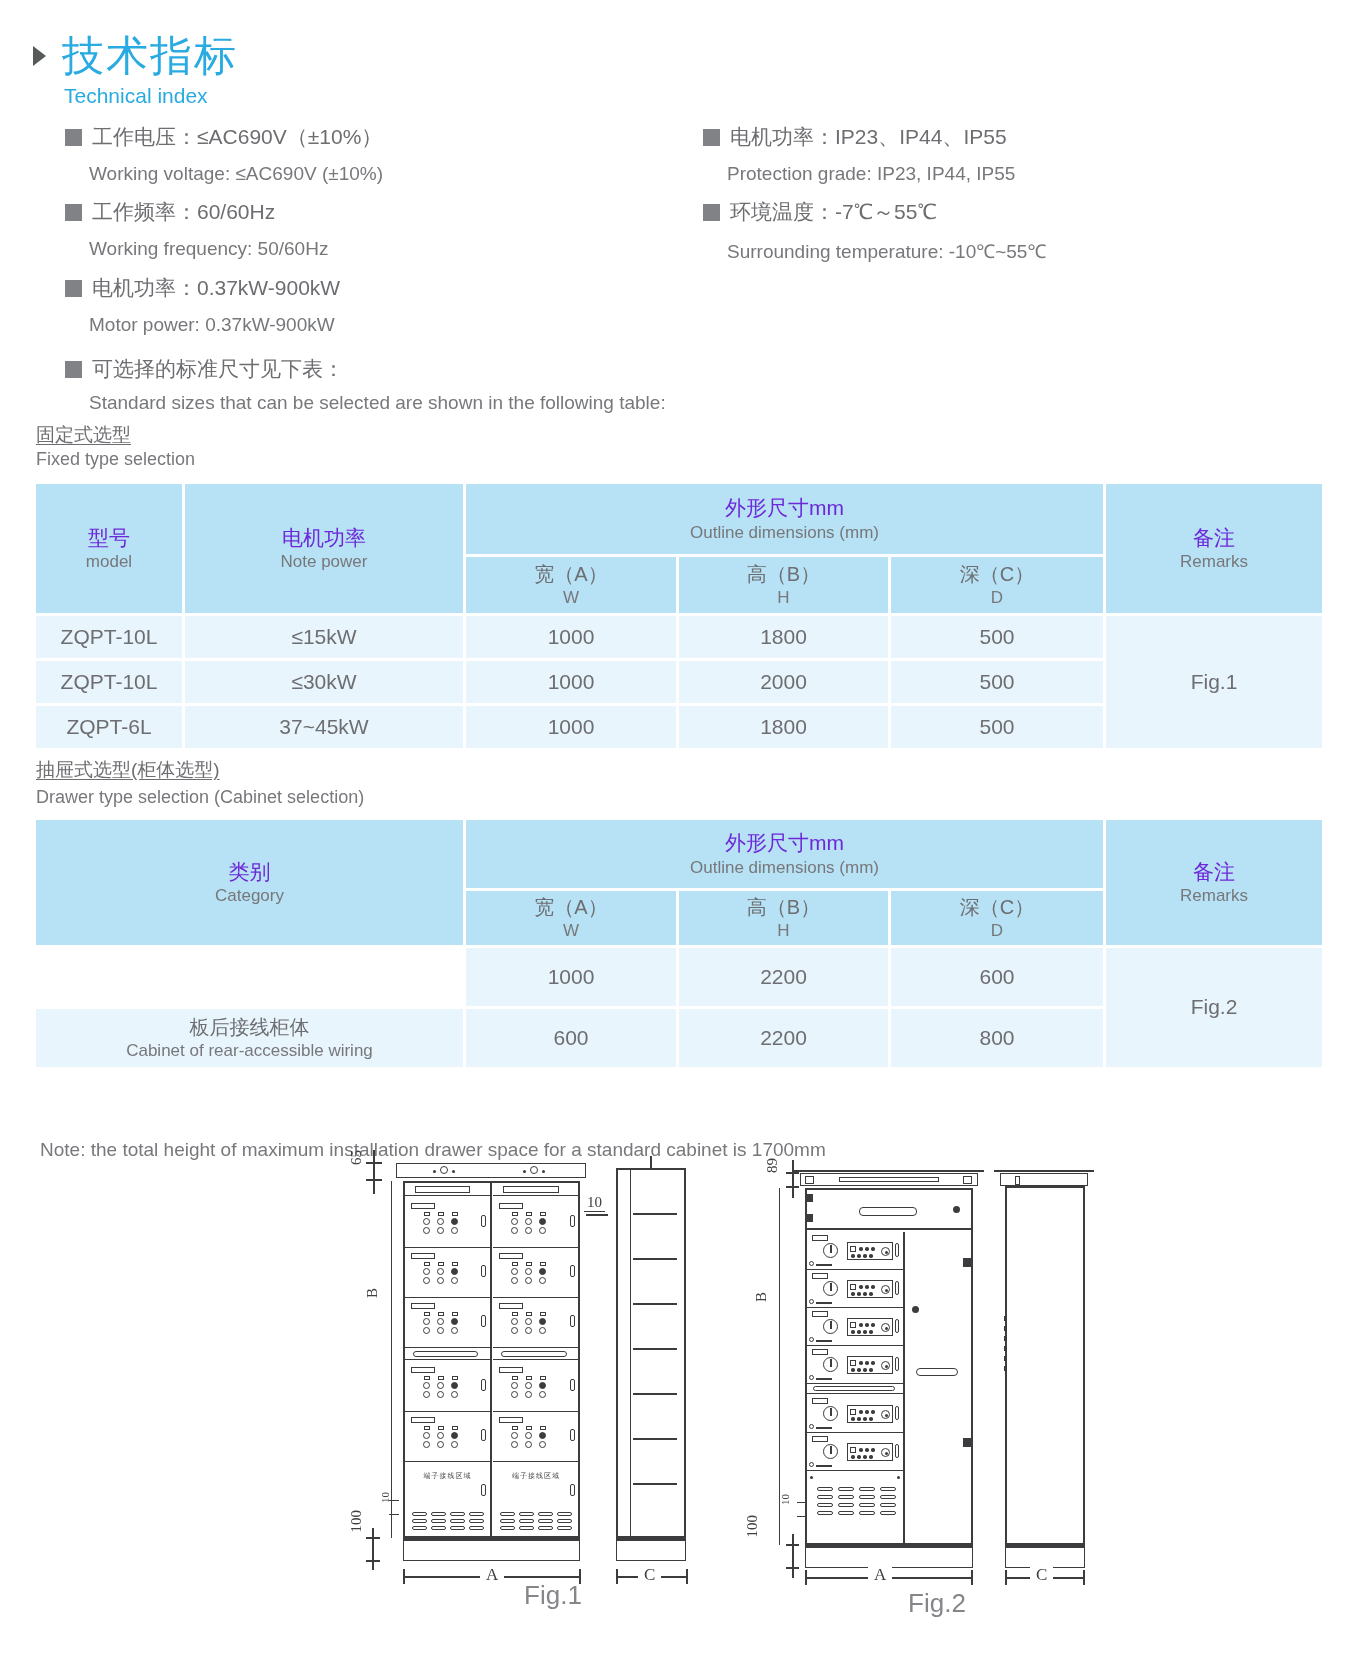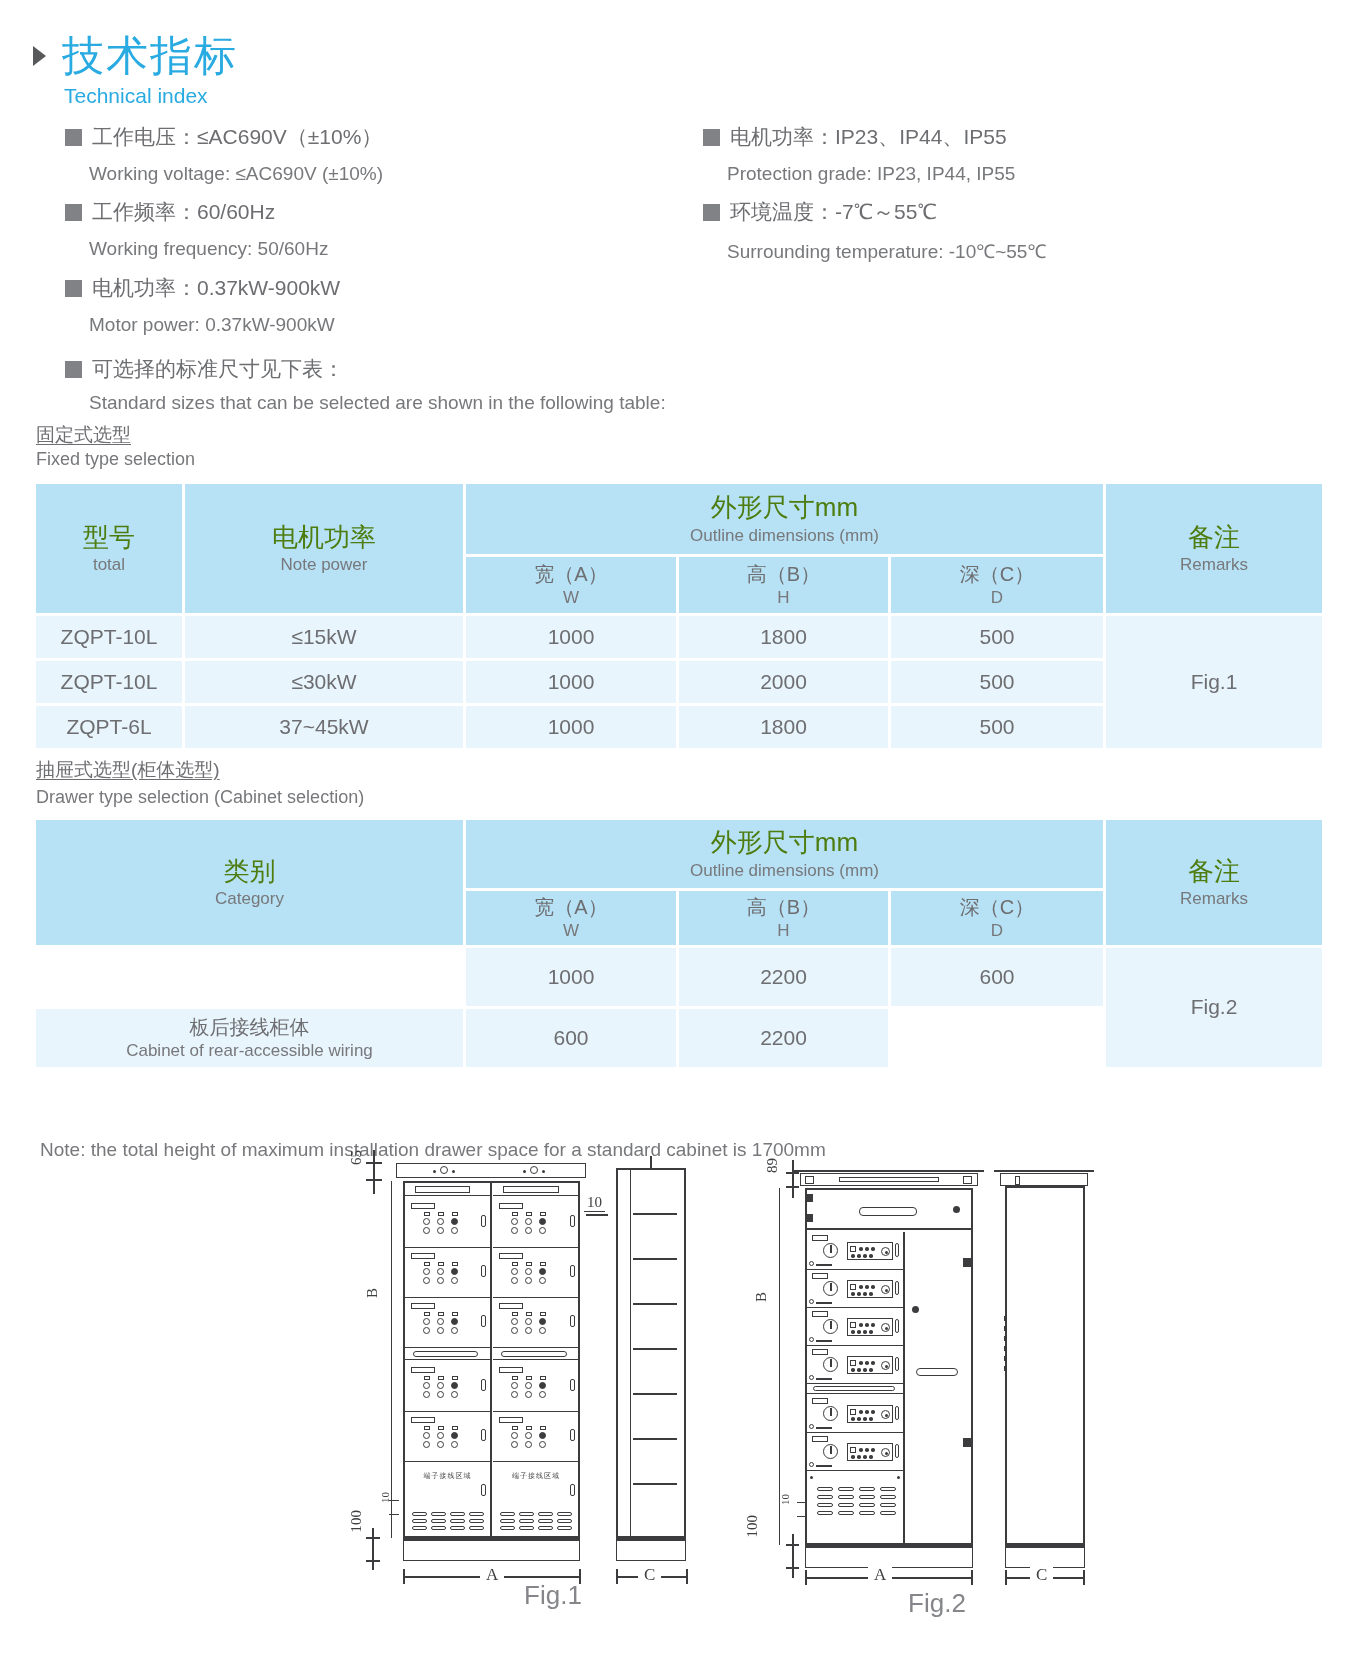--- a/index.html
+++ b/index.html
@@ -15,21 +15,21 @@
   .bullet{width:17px;height:17px;background:#808285;flex:none;}
   .spec-en{position:absolute;font-size:19px;color:#77787B;white-space:nowrap;}
   
   .sec-zh{position:absolute;font-size:19px;color:#6D6E71;text-decoration:underline;text-underline-offset:3px;}
   .sec-en{position:absolute;font-size:18px;color:#77787B;}
   
   .tbl{position:absolute;left:36px;width:1286px;display:grid;gap:3px;background:#fff;}
   .hc{background:#B7E1F4;display:flex;flex-direction:column;align-items:center;justify-content:center;line-height:1.3;}
   .bc{background:#E9F5FC;display:flex;flex-direction:column;align-items:center;justify-content:center;line-height:1.25;}
   .zh20{font-size:20px;color:#6D6E71;}
-  .zh21{font-size:26px;color:#4d7c0f;}
+  .zh21{font-size:21px;color:#6d28d9;}
   .en17{font-size:17px;color:#77787B;}
   .num{font-size:21px;color:#6D6E71;}
   
   .note{position:absolute;font-size:19px;color:#77787B;white-space:nowrap;}
   
   #figures{position:absolute;left:0;top:0;width:1357px;height:1660px;}
   .vlab{position:absolute;writing-mode:vertical-rl;transform:rotate(180deg);
         font-family:"Liberation Serif",serif;font-size:15px;color:#3f4042;z-index:2;}
   .vlab.sm{font-size:11px;}
   .dimu{position:absolute;font-family:"Liberation Serif",serif;font-size:15px;color:#3f4042;
@@ -82,21 +82,21 @@
     <span>可选择的标准尺寸见下表：</span>
   </div>
   <div class="spec-en" style="left:89px;top:392px">Standard sizes that can be selected are shown in the following table:</div>
 
   <div class="sec-zh" style="left:36px;top:422px">固定式选型</div>
   <div class="sec-en" style="left:36px;top:449px">Fixed type selection</div>
 
   <div class="tbl" style="top:484px;grid-template-columns:146px 278px 210px 209px 212px 1fr;grid-template-rows:70px 56px 42px 42px 42px;">
     <div class="hc" style="grid-area:1/1/3/2">
       <span class="zh21">型号</span>
-      <span class="en17">total</span>
+      <span class="en17">model</span>
     </div>
     <div class="hc" style="grid-area:1/2/3/3">
       <span class="zh21">电机功率</span>
       <span class="en17">Note power</span>
     </div>
     <div class="hc" style="grid-area:1/3/2/6">
       <span class="zh21">外形尺寸mm</span>
       <span class="en17">Outline dimensions (mm)</span>
     </div>
     <div class="hc" style="grid-area:1/6/3/7">
@@ -169,20 +169,21 @@
     <div class="bc num" style="grid-area:3/3">2200</div>
     <div class="bc num" style="grid-area:3/4">600</div>
     <div class="bc num" style="grid-area:3/5/5/6">Fig.2</div>
 
     <div class="bc" style="grid-area:4/1">
       <span class="zh20">板后接线柜体</span>
       <span class="en17">Cabinet of rear-accessible wiring</span>
     </div>
     <div class="bc num" style="grid-area:4/2">600</div>
     <div class="bc num" style="grid-area:4/3">2200</div>
+    <div class="bc num" style="grid-area:4/4">800</div>
   </div>
 
   <div class="note" style="left:40px;top:1139px">Note: the total height of maximum installation drawer space for a standard cabinet is 1700mm</div>
 
   <div id="figures">
 
     <span class="vlab" style="left:348px;top:1150px">65</span>
     <span class="dimu" style="left:584px;top:1194px">10</span>
     <span class="vlab" style="left:364px;top:1288px">B</span>
     <span class="vlab" style="left:348px;top:1510px">100</span>

